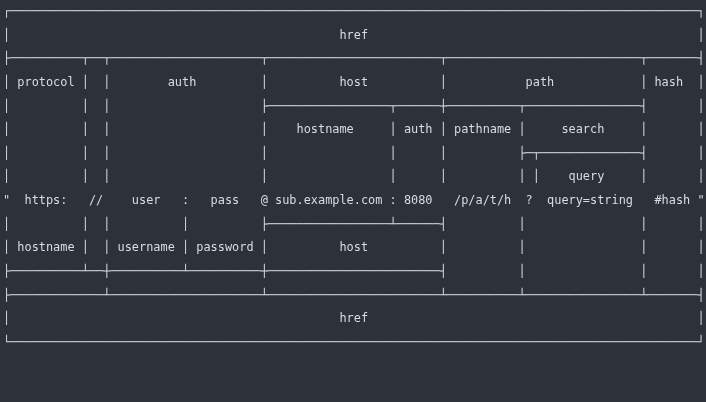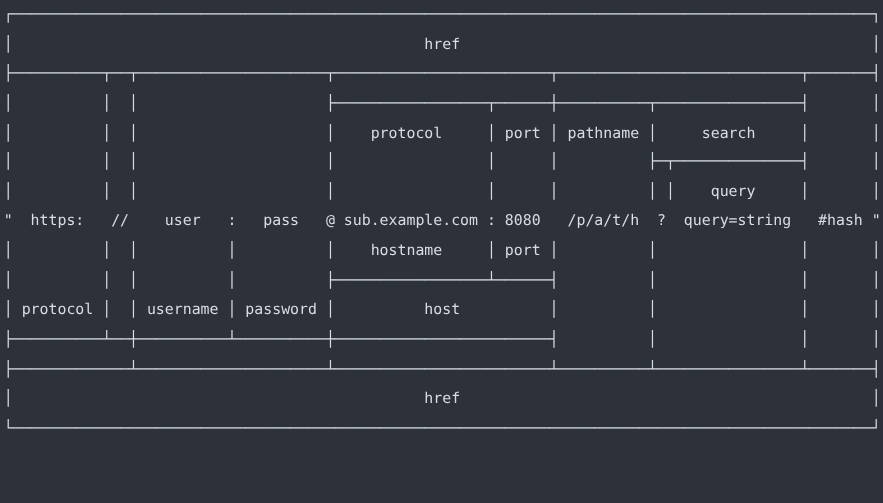--- a/index.html
+++ b/index.html
@@ -35,25 +35,25 @@
     line-height: 23.647px;
   }
 </style>
 </head>
 <body>
 
 <div class="terminal">
   <div class="row">┌────────────────────────────────────────────────────────────────────────────────────────────────┐</div>
   <div class="row">│                                              href                                              │</div>
   <div class="row">├──────────┬──┬─────────────────────┬────────────────────────┬───────────────────────────┬───────┤</div>
+  <div class="row">│ protocol │  │        auth         │          host          │           path            │ hash  │</div>
   <div class="row">│          │  │                     ├─────────────────┬──────┼──────────┬────────────────┤       │</div>
-  <div class="row">│          │  │                     │    protocol     │ port │ pathname │     search     │       │</div>
+  <div class="row">│          │  │                     │    hostname     │ auth │ pathname │     search     │       │</div>
   <div class="row">│          │  │                     │                 │      │          ├─┬──────────────┤       │</div>
   <div class="row">│          │  │                     │                 │      │          │ │    query     │       │</div>
   <div class="row">"  https:   //    user   :   pass   @ sub.example.com : 8080   /p/a/t/h  ?  query=string   #hash "</div>
-  <div class="row">│          │  │          │          │    hostname     │ port │          │                │       │</div>
   <div class="row">│          │  │          │          ├─────────────────┴──────┤          │                │       │</div>
-  <div class="row">│ protocol │  │ username │ password │          host          │          │                │       │</div>
+  <div class="row">│ hostname │  │ username │ password │          host          │          │                │       │</div>
   <div class="row">├──────────┴──┼──────────┴──────────┼────────────────────────┤          │                │       │</div>
   <div class="row">├─────────────┴─────────────────────┴────────────────────────┴──────────┴────────────────┴───────┤</div>
   <div class="row">│                                              href                                              │</div>
   <div class="row">└────────────────────────────────────────────────────────────────────────────────────────────────┘</div>
 </div>
 
 </body></html>

